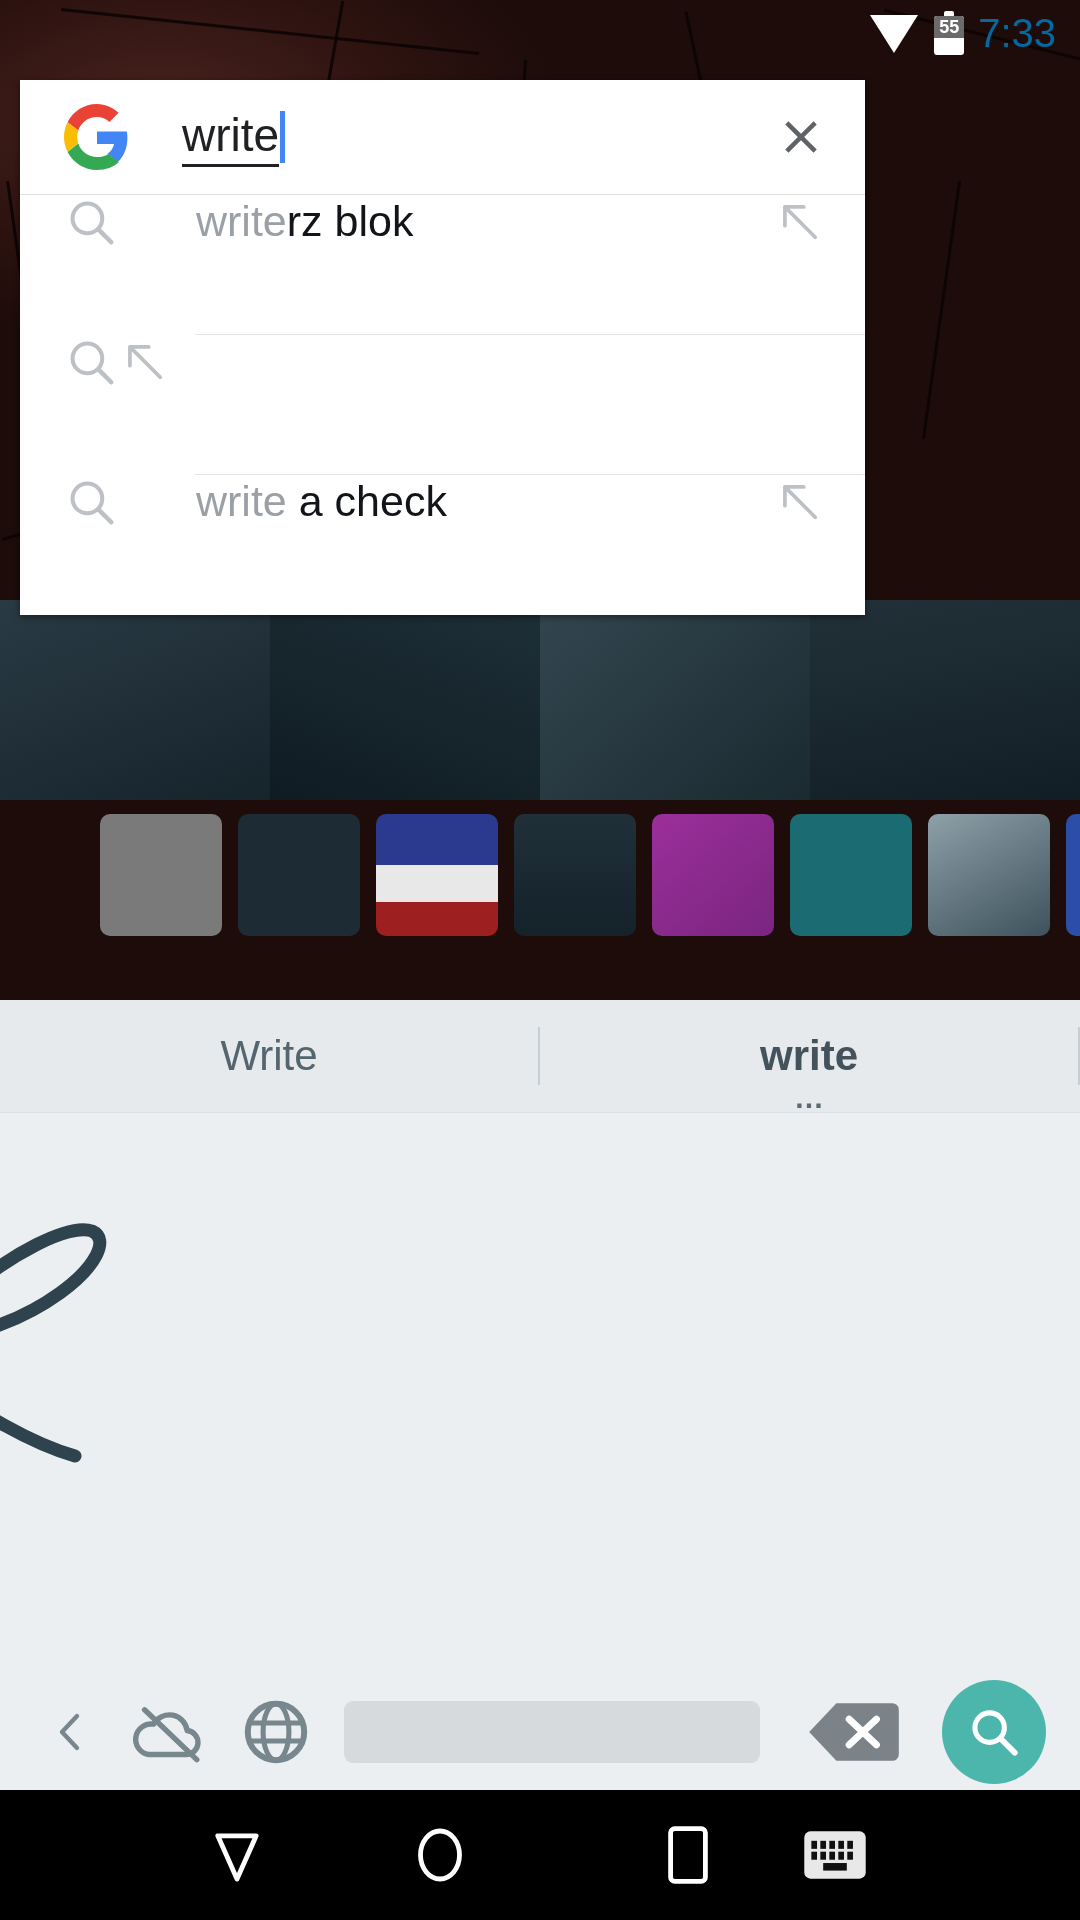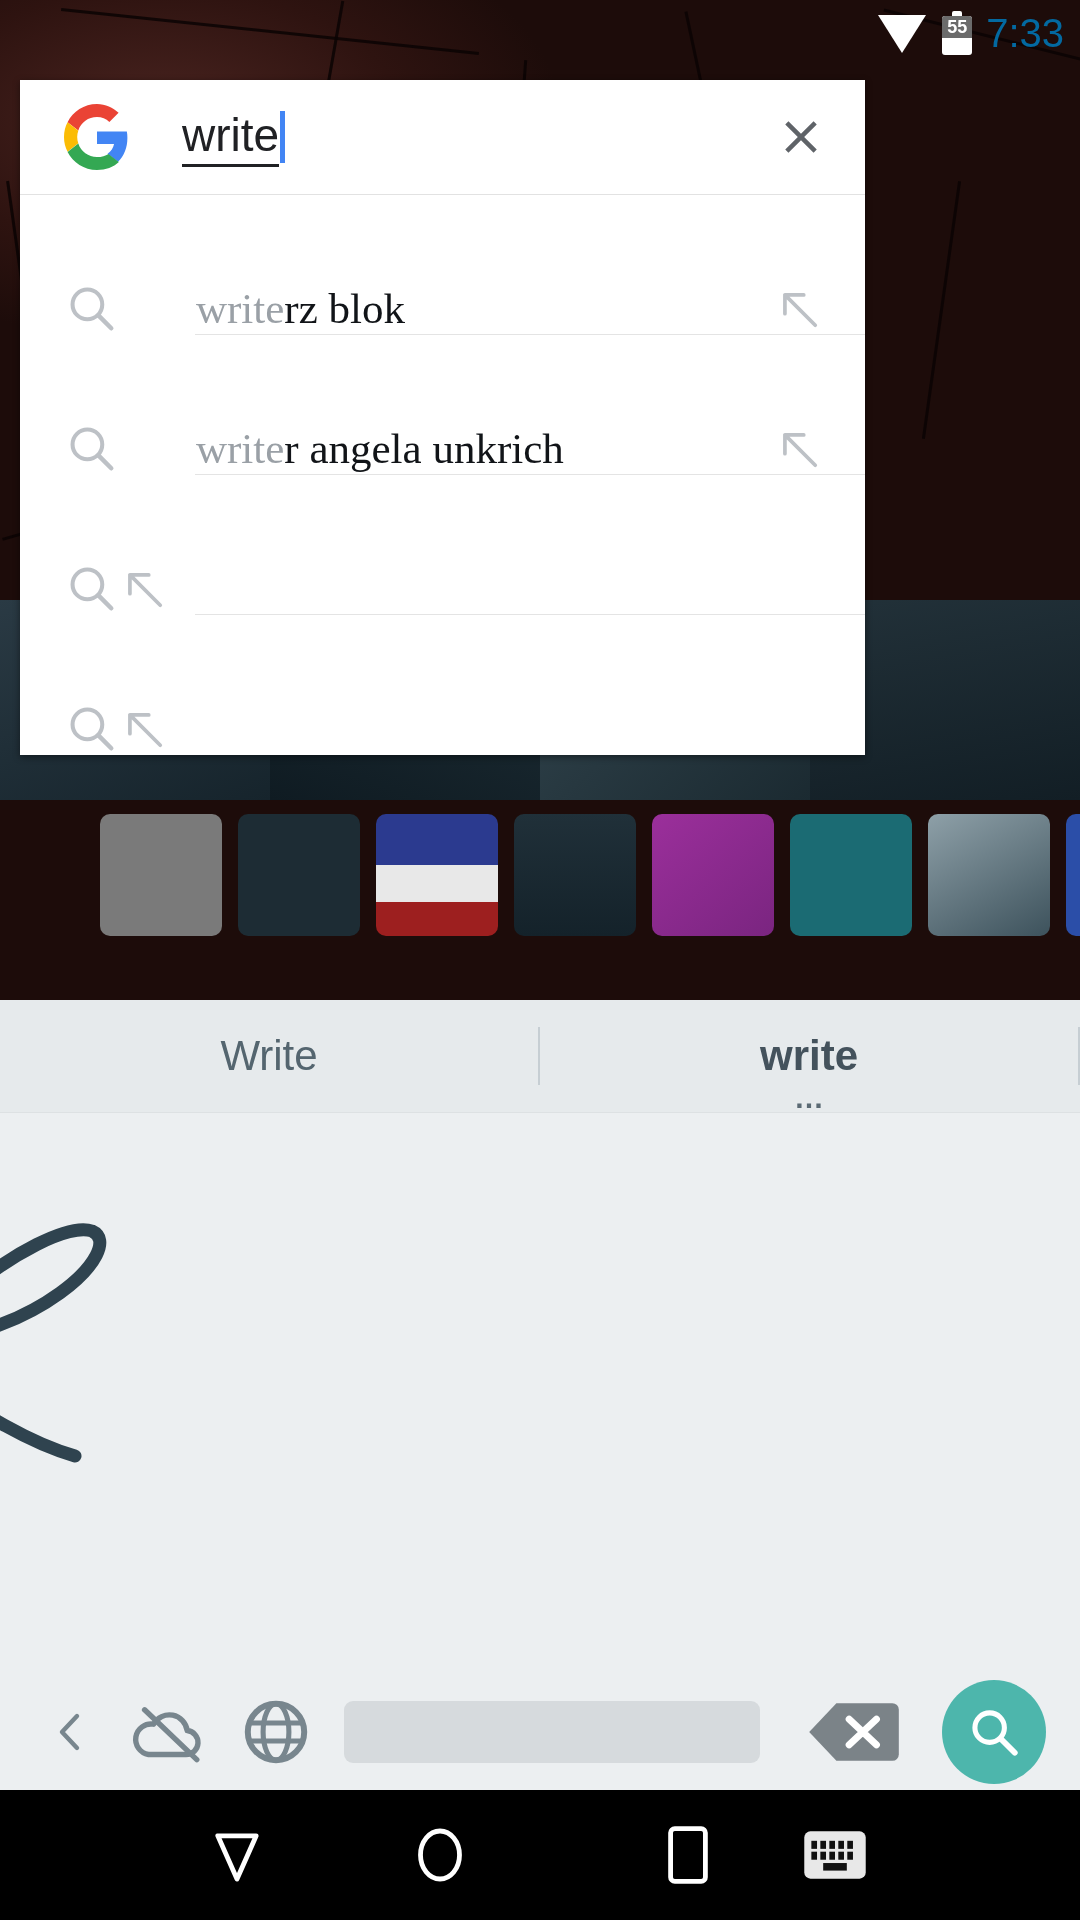--- a/index.html
+++ b/index.html
@@ -56,21 +56,21 @@
   }
 
   
   #statusbar {
     position: absolute;
     left: 0; top: 0;
     width: 1080px; height: 66px;
     display: flex;
     align-items: center;
     justify-content: flex-end;
-    padding-right: 16px;
+    padding-right: 24px;
     box-sizing: border-box;
     z-index: 40;
     color: #fff;
   }
   #statusbar .sb-item { margin-left: 14px; display: flex; align-items: center; }
   #clock {
     font-size: 40px;
     font-weight: 400;
     letter-spacing: 0px;
     color: #0369a1;
@@ -142,25 +142,24 @@
     width: 72px; height: 72px;
     flex: 0 0 auto;
     display: flex; align-items: center; justify-content: center;
     margin-left: 10px;
   }
 
   
   .sugg {
     height: 140px;
     display: flex;
-    align-items: flex-end;
+    align-items: flex-start;
     padding: 0 28px 0 44px;
     box-sizing: border-box;
     position: relative;
-    font-family: Liberation Serif, serif;
   }
   .sugg .sep {
     position: absolute;
     left: 175px; right: 0; bottom: 0;
     height: 1px;
     background: #e4e4e4;
   }
   .sugg:last-child .sep { display: none; }
   .sugg-ico { width: 54px; height: 54px; flex: 0 0 auto; }
   .sugg-text {
@@ -359,41 +358,31 @@
         <span class="arrow-ico"><svg width="52" height="52" viewBox="0 0 24 24" aria-hidden="true">
             <path d="M19.5 19.5 L5.5 5.5 M5.5 5.5 L5.5 14.2 M5.5 5.5 L14.2 5.5" fill="none" stroke="#bdc1c6" stroke-width="1.7" stroke-linecap="round" stroke-linejoin="round"></path>
           </svg></span>
         <span class="sep"></span>
       </div>
       <div class="sugg">
         <span class="sugg-ico"><svg width="54" height="54" viewBox="0 0 24 24" aria-hidden="true">
             <circle cx="10.4" cy="10.4" r="6.6" fill="none" stroke="#bdc1c6" stroke-width="1.8"></circle>
             <path d="M15.3 15.3 L21 21" stroke="#bdc1c6" stroke-width="2" stroke-linecap="round"></path>
           </svg></span>
-        <span class="sugg-text"><span class="matched">write</span><span>r angela unkrich</span></span>
         <span class="arrow-ico"><svg width="52" height="52" viewBox="0 0 24 24" aria-hidden="true">
             <path d="M19.5 19.5 L5.5 5.5 M5.5 5.5 L5.5 14.2 M5.5 5.5 L14.2 5.5" fill="none" stroke="#bdc1c6" stroke-width="1.7" stroke-linecap="round" stroke-linejoin="round"></path>
           </svg></span>
         <span class="sep"></span>
       </div>
       <div class="sugg">
         <span class="sugg-ico"><svg width="54" height="54" viewBox="0 0 24 24" aria-hidden="true">
             <circle cx="10.4" cy="10.4" r="6.6" fill="none" stroke="#bdc1c6" stroke-width="1.8"></circle>
             <path d="M15.3 15.3 L21 21" stroke="#bdc1c6" stroke-width="2" stroke-linecap="round"></path>
           </svg></span>
-        <span class="arrow-ico"><svg width="52" height="52" viewBox="0 0 24 24" aria-hidden="true">
-            <path d="M19.5 19.5 L5.5 5.5 M5.5 5.5 L5.5 14.2 M5.5 5.5 L14.2 5.5" fill="none" stroke="#bdc1c6" stroke-width="1.7" stroke-linecap="round" stroke-linejoin="round"></path>
-          </svg></span>
-        <span class="sep"></span>
-      </div>
-      <div class="sugg">
-        <span class="sugg-ico"><svg width="54" height="54" viewBox="0 0 24 24" aria-hidden="true">
-            <circle cx="10.4" cy="10.4" r="6.6" fill="none" stroke="#bdc1c6" stroke-width="1.8"></circle>
-            <path d="M15.3 15.3 L21 21" stroke="#bdc1c6" stroke-width="2" stroke-linecap="round"></path>
-          </svg></span>
+        <span class="sugg-text"><span class="matched">write </span><span>a check</span></span>
         <span class="arrow-ico"><svg width="52" height="52" viewBox="0 0 24 24" aria-hidden="true">
             <path d="M19.5 19.5 L5.5 5.5 M5.5 5.5 L5.5 14.2 M5.5 5.5 L14.2 5.5" fill="none" stroke="#bdc1c6" stroke-width="1.7" stroke-linecap="round" stroke-linejoin="round"></path>
           </svg></span>
       </div>
     </div>
 </div>
 
 <div id="keyboard">
 
   <div id="sugg-strip">

